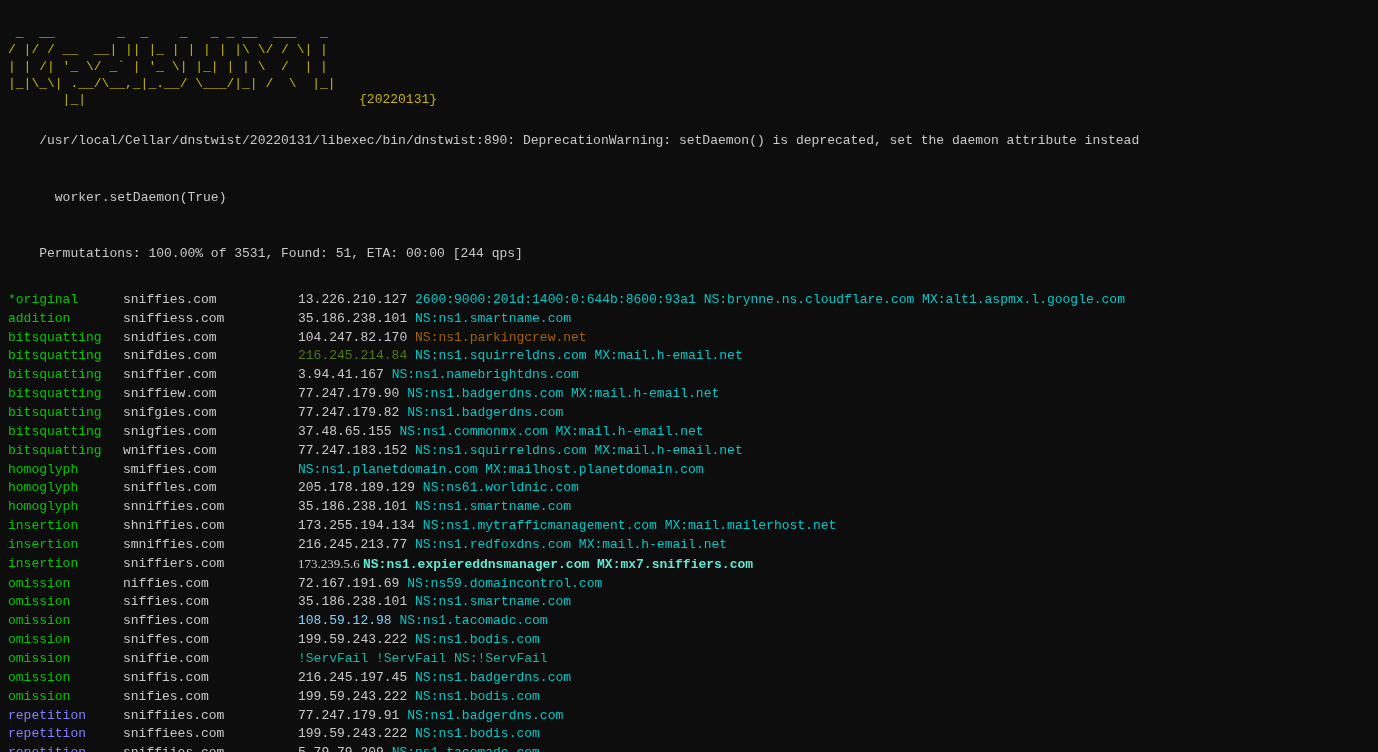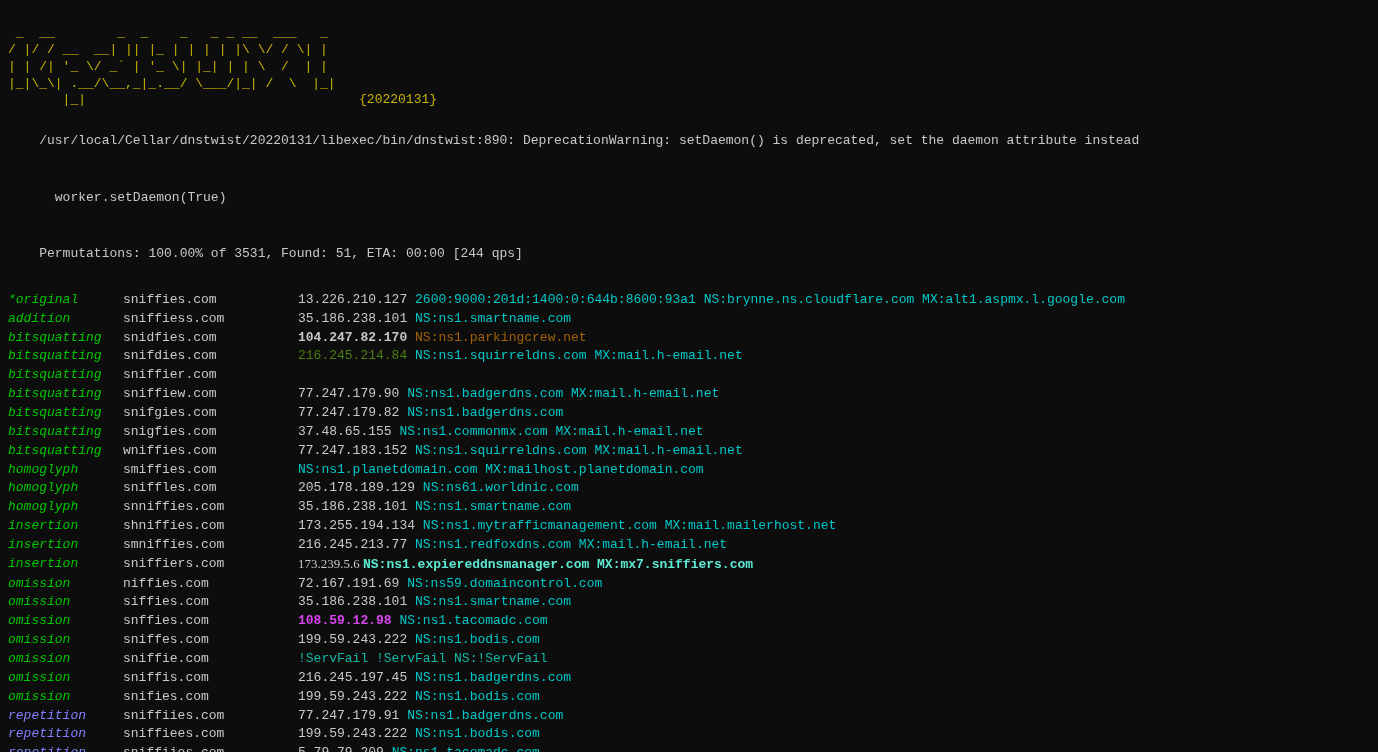--- a/index.html
+++ b/index.html
@@ -41,21 +41,20 @@
     .data-table {
       width: 100%;
     }
     .data-row {
       display: flex;
       white-space: nowrap;
     }
     .col-type {
       width: 115px;
       min-width: 115px;
-      font-style: italic;
     }
     .col-domain {
       width: 175px;
       min-width: 175px;
     }
     .col-rest {
       flex: 1;
       color: #00c8c8;
     }
     .type-original { color: #00c800; }
@@ -96,30 +95,31 @@
         <span class="col-rest"><span style="color: rgb(200, 200, 200);">13.226.210.127 </span><span style="color: rgb(0, 200, 200);">2600:9000:201d:1400:0:644b:8600:93a1 NS:brynne.ns.cloudflare.com MX:alt1.aspmx.l.google.com</span></span>
       </div>
       <div class="data-row">
         <span class="col-type type-addition">addition</span>
         <span class="col-domain domain-col">sniffiess.com</span>
         <span class="col-rest"><span style="color: rgb(200, 200, 200);">35.186.238.101 </span><span style="color: rgb(0, 200, 200);">NS:ns1.smartname.com</span></span>
       </div>
       <div class="data-row">
         <span class="col-type type-bitsquatting">bitsquatting</span>
         <span class="col-domain domain-col">snidfies.com</span>
-        <span class="col-rest"><span style="color: rgb(200, 200, 200); font-weight: bold;">104.247.82.170 </span><span style="color: #a16207;">NS:ns1.parkingcrew.net</span></span>
+        <span class="col-rest"><span style="color: rgb(200, 200, 200);">104.247.82.170 </span><span style="color: #a16207;">NS:ns1.parkingcrew.net</span></span>
       </div>
       <div class="data-row">
         <span class="col-type type-bitsquatting">bitsquatting</span>
         <span class="col-domain domain-col">snifdies.com</span>
         <span class="col-rest"><span style="color: #4d7c0f;">216.245.214.84 </span><span style="color: rgb(0, 200, 200);">NS:ns1.squirreldns.com MX:mail.h-email.net</span></span>
       </div>
       <div class="data-row">
         <span class="col-type type-bitsquatting">bitsquatting</span>
         <span class="col-domain domain-col">sniffier.com</span>
+        <span class="col-rest"><span style="color: rgb(200, 200, 200);">3.94.41.167 </span><span style="color: rgb(0, 200, 200);">NS:ns1.namebrightdns.com</span></span>
       </div>
       <div class="data-row">
         <span class="col-type type-bitsquatting">bitsquatting</span>
         <span class="col-domain domain-col">sniffiew.com</span>
         <span class="col-rest"><span style="color: rgb(200, 200, 200);">77.247.179.90 </span><span style="color: rgb(0, 200, 200);">NS:ns1.badgerdns.com MX:mail.h-email.net</span></span>
       </div>
       <div class="data-row">
         <span class="col-type type-bitsquatting">bitsquatting</span>
         <span class="col-domain domain-col">snifgies.com</span>
         <span class="col-rest"><span style="color: rgb(200, 200, 200);">77.247.179.82 </span><span style="color: rgb(0, 200, 200);">NS:ns1.badgerdns.com</span></span>
@@ -170,21 +170,21 @@
         <span class="col-rest"><span style="color: rgb(200, 200, 200);">72.167.191.69 </span><span style="color: rgb(0, 200, 200);">NS:ns59.domaincontrol.com</span></span>
       </div>
       <div class="data-row">
         <span class="col-type type-omission">omission</span>
         <span class="col-domain domain-col">siffies.com</span>
         <span class="col-rest"><span style="color: rgb(200, 200, 200);">35.186.238.101 </span><span style="color: rgb(0, 200, 200);">NS:ns1.smartname.com</span></span>
       </div>
       <div class="data-row">
         <span class="col-type type-omission">omission</span>
         <span class="col-domain domain-col">snffies.com</span>
-        <span class="col-rest"><span style="color: #d946ef; font-weight: bold;">108.59.12.98 </span><span style="color: rgb(0, 200, 200);">NS:ns1.tacomadc.com</span></span>
+        <span class="col-rest"><span style="color: #7dd3fc;">108.59.12.98 </span><span style="color: rgb(0, 200, 200);">NS:ns1.tacomadc.com</span></span>
       </div>
       <div class="data-row">
         <span class="col-type type-omission">omission</span>
         <span class="col-domain domain-col">sniffes.com</span>
         <span class="col-rest"><span style="color: rgb(200, 200, 200);">199.59.243.222 </span><span style="color: rgb(0, 200, 200);">NS:ns1.bodis.com</span></span>
       </div>
       <div class="data-row">
         <span class="col-type type-omission">omission</span>
         <span class="col-domain domain-col">sniffie.com</span>
         <span class="col-rest" style="color: #14b8a6;">!ServFail !ServFail NS:!ServFail</span>

